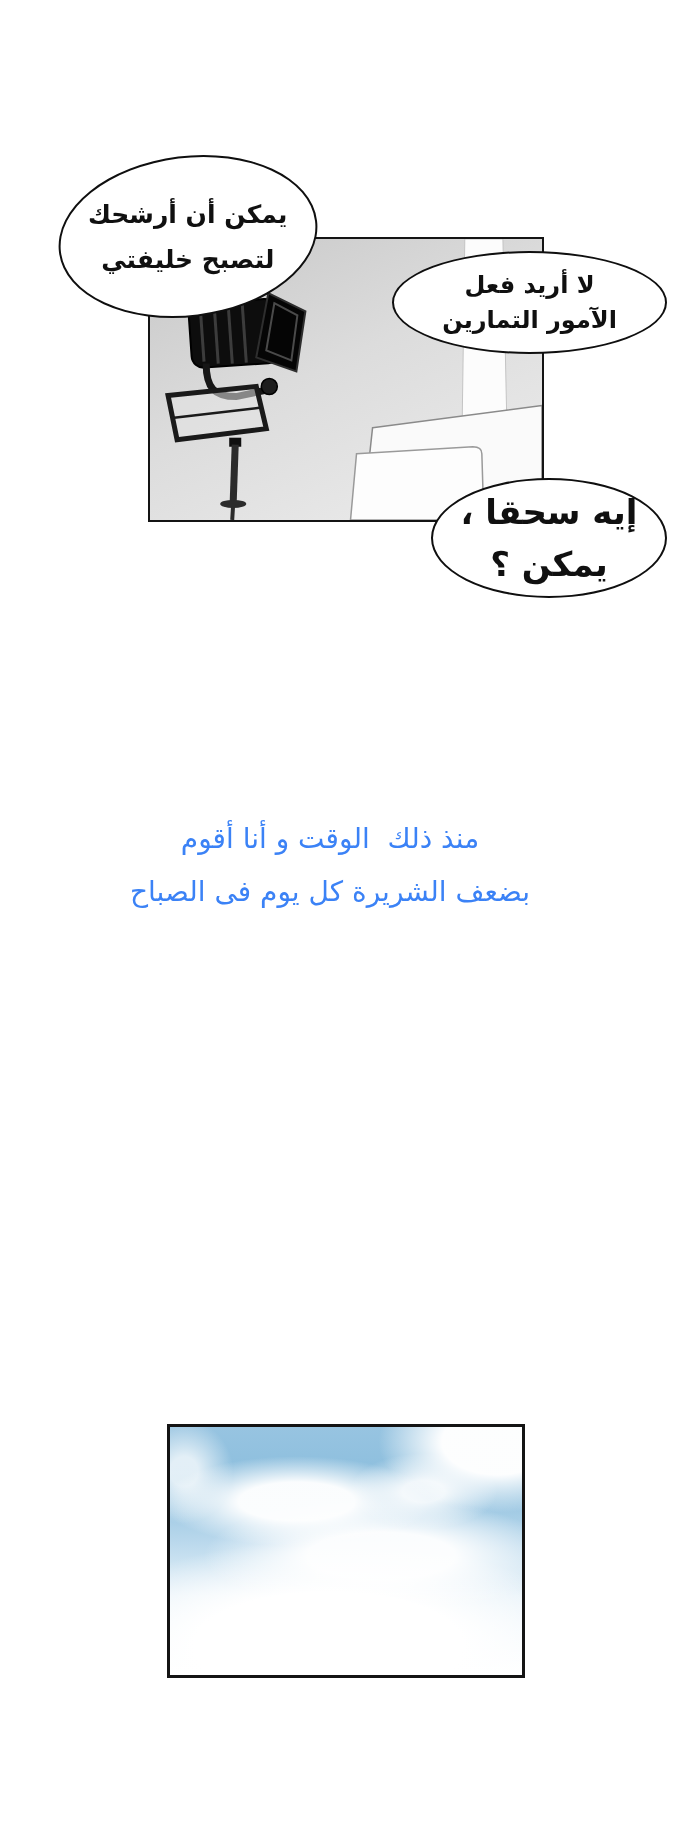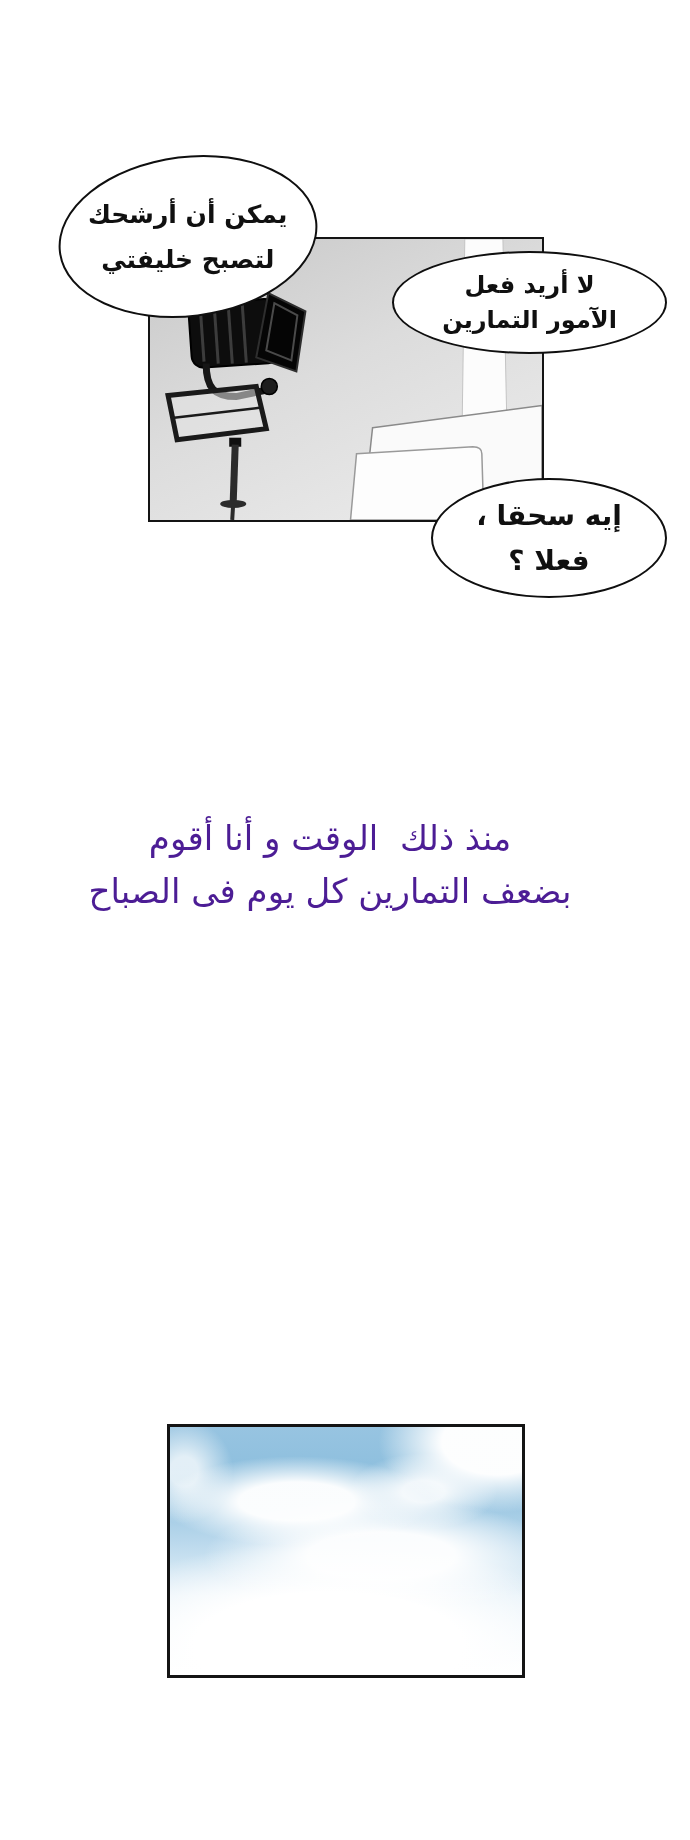--- a/index.html
+++ b/index.html
@@ -22,27 +22,27 @@
     position:absolute;background:#ffffff;border:2.5px solid #0f0f0f;
     border-radius:50%;box-sizing:border-box;
     display:flex;align-items:center;justify-content:center;
     direction:rtl;text-align:center;color:#101010;font-weight:bold;
   }
   .bubble .lines{display:flex;flex-direction:column;align-items:center;}
   .bubble-1{left:58px;top:156px;width:260px;height:161px;font-size:25px;transform:rotate(-7deg);}
   .bubble-1 .lines{transform:rotate(7deg);gap:16px;}
   .bubble-2{left:392px;top:251px;width:275px;height:103px;font-size:24px;}
   .bubble-2 .lines{gap:7px;}
-  .bubble-3{left:431px;top:478px;width:236px;height:120px;font-size:28px;}
+  .bubble-3{left:431px;top:478px;width:236px;height:120px;font-size:34px;}
   .bubble-3 .lines{gap:12px;}
   
   .narration{
     position:absolute;left:0;top:812px;width:660px;
     direction:rtl;text-align:center;
-    font-size:34px;line-height:53px;color:#4c1d95;
+    font-size:28px;line-height:53px;color:#3b82f6;
   }
   .narration div{white-space:pre-wrap;}
   
   .sky{
     position:absolute;left:167px;top:1424px;width:358px;height:254px;
     border:3px solid #141414;box-sizing:border-box;
     background:
       radial-gradient(ellipse 45% 38% at 93% 6%,  rgba(255,255,255,.98) 35%, rgba(255,255,255,0) 75%),
       radial-gradient(ellipse 30% 22% at 72% 26%, rgba(255,255,255,.85) 20%, rgba(255,255,255,0) 70%),
       radial-gradient(ellipse 55% 26% at 36% 30%, rgba(255,255,255,.96) 30%, rgba(255,255,255,0) 70%),
@@ -104,24 +104,24 @@
   <div class="bubble bubble-2">
     <div class="lines">
       <span>لا أريد فعل</span>
       <span>الآمور التمارين</span>
     </div>
   </div>
 
   <div class="bubble bubble-3">
     <div class="lines">
       <span>إيه سحقا ،</span>
-      <span>فعلا ؟</span>
+      <span>يمكن ؟</span>
     </div>
   </div>
 
   <div class="narration">
     <div>منذ ذلك  الوقت و أنا أقوم</div>
-    <div>بضعف التمارين كل يوم فى الصباح</div>
+    <div>بضعف الشريرة كل يوم فى الصباح</div>
   </div>
 
   <div class="sky"></div>
 
 </div>
 
 </body></html>

